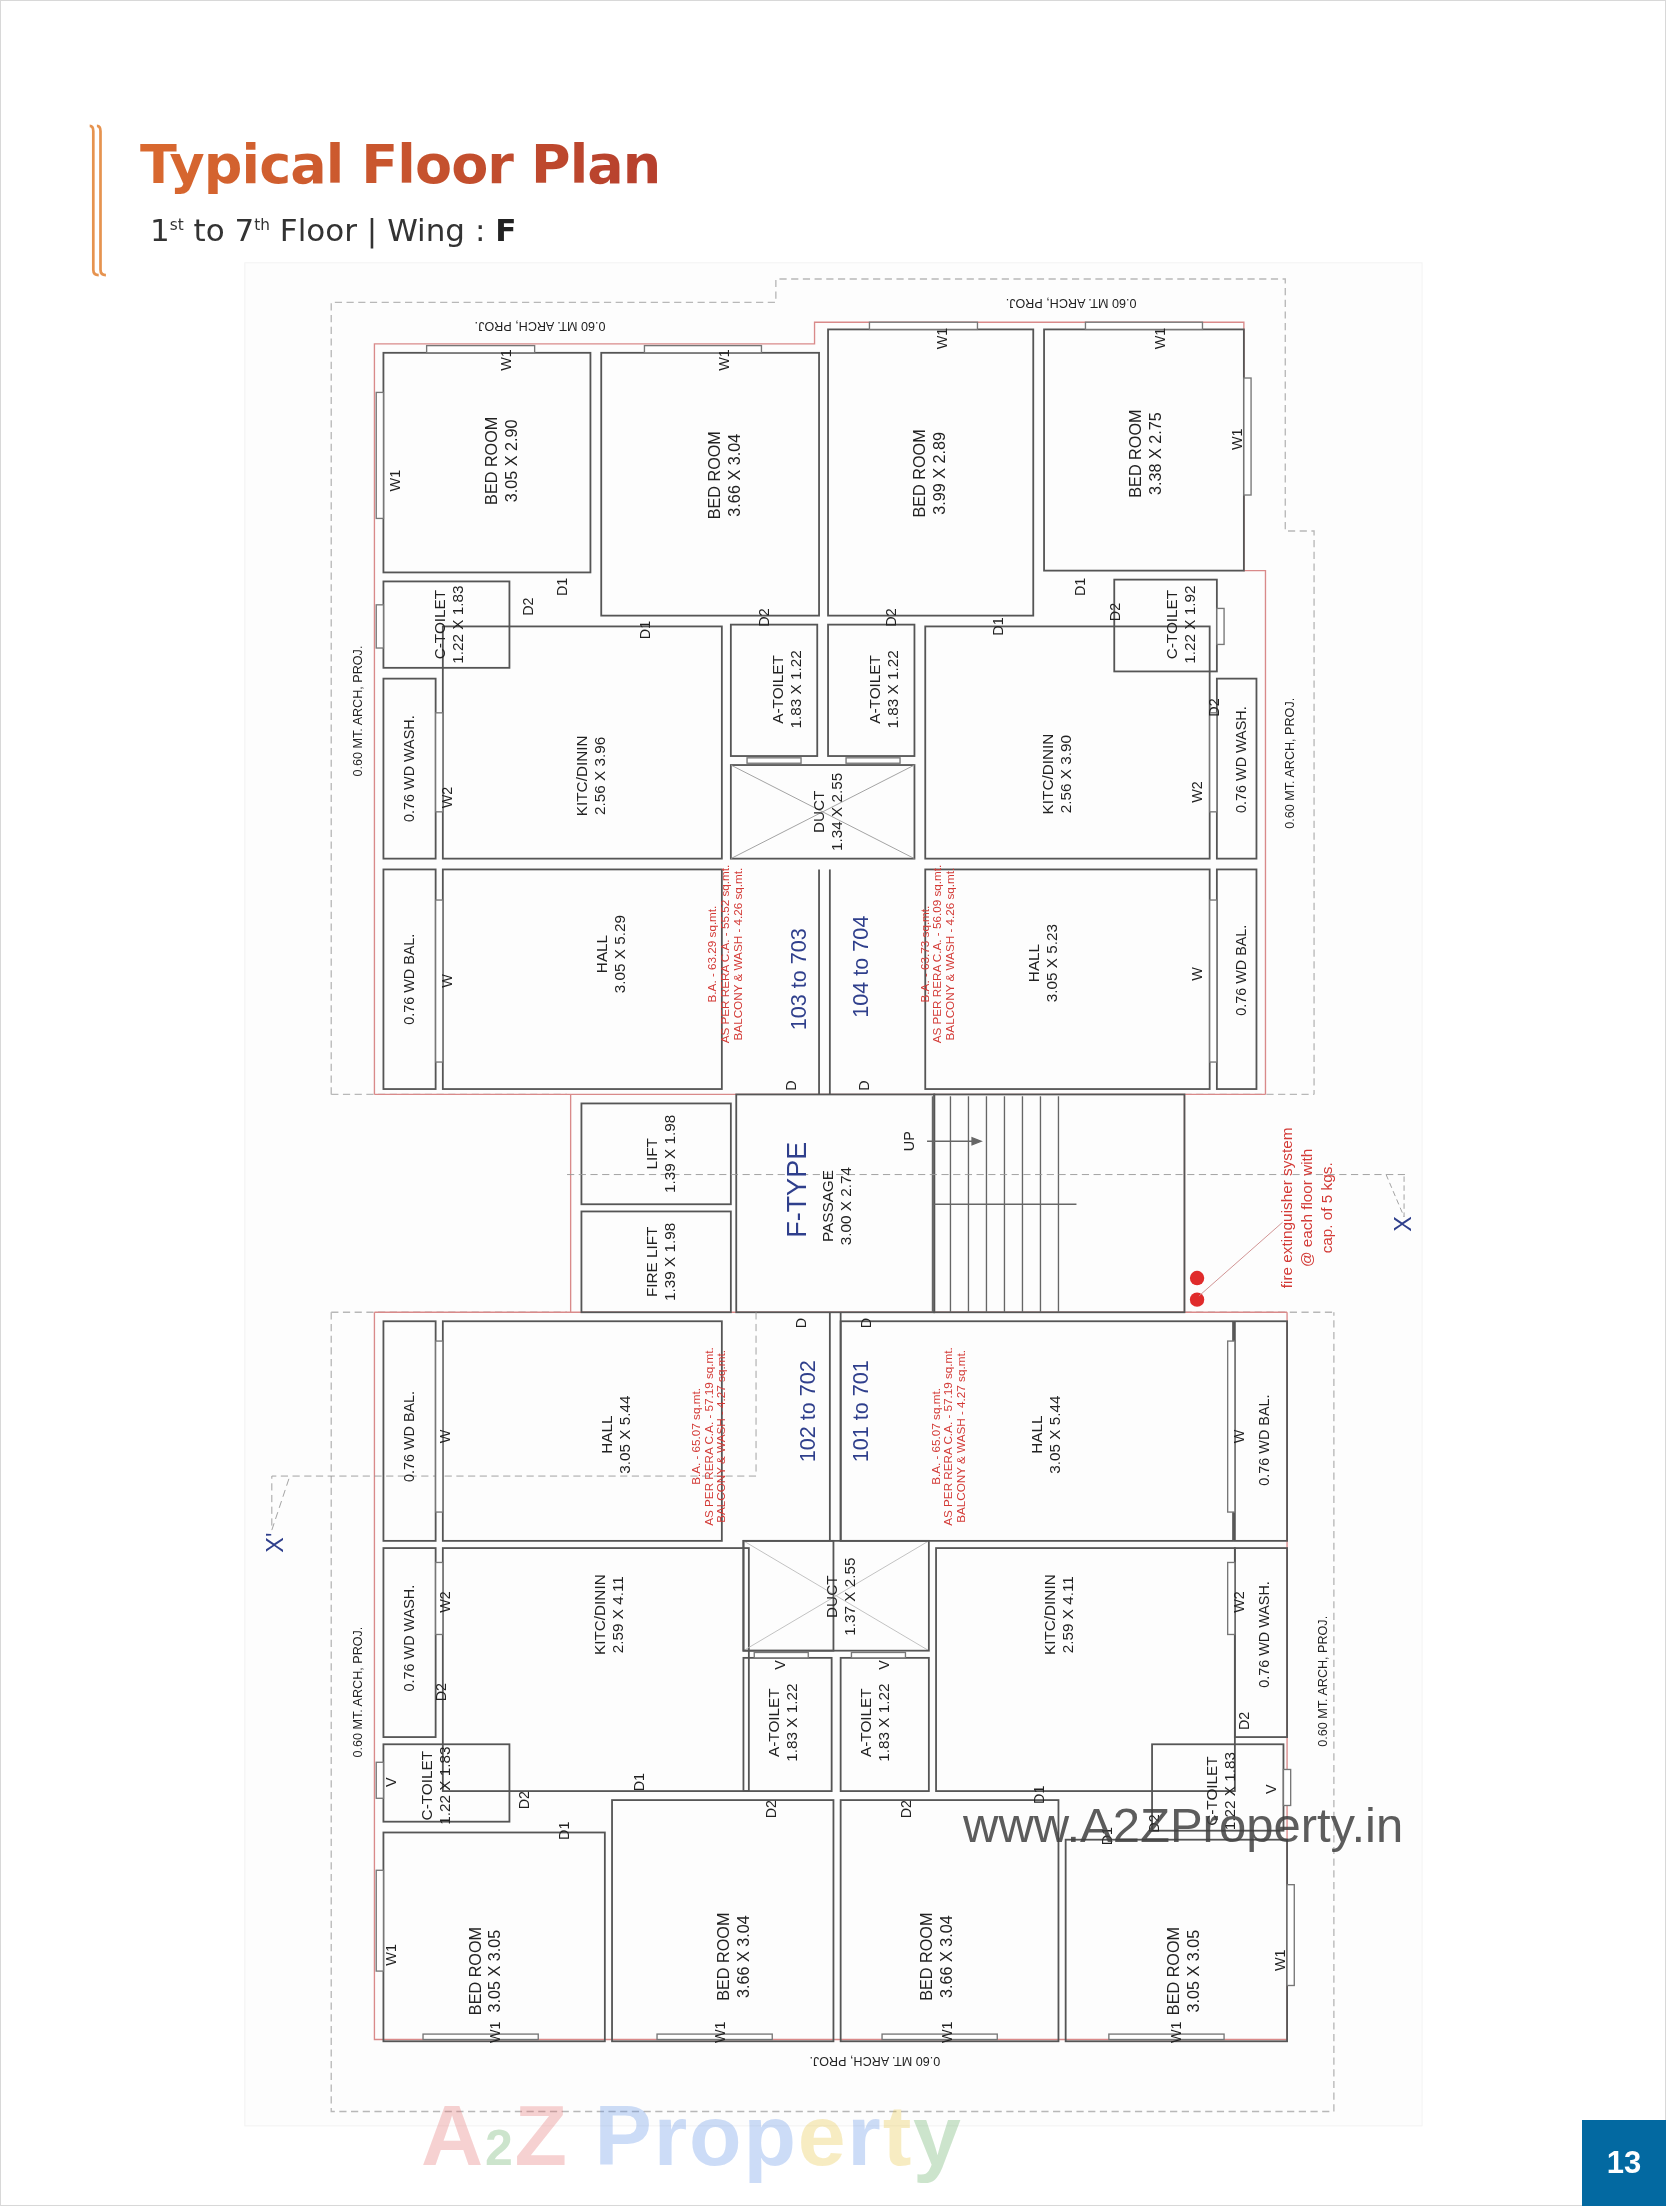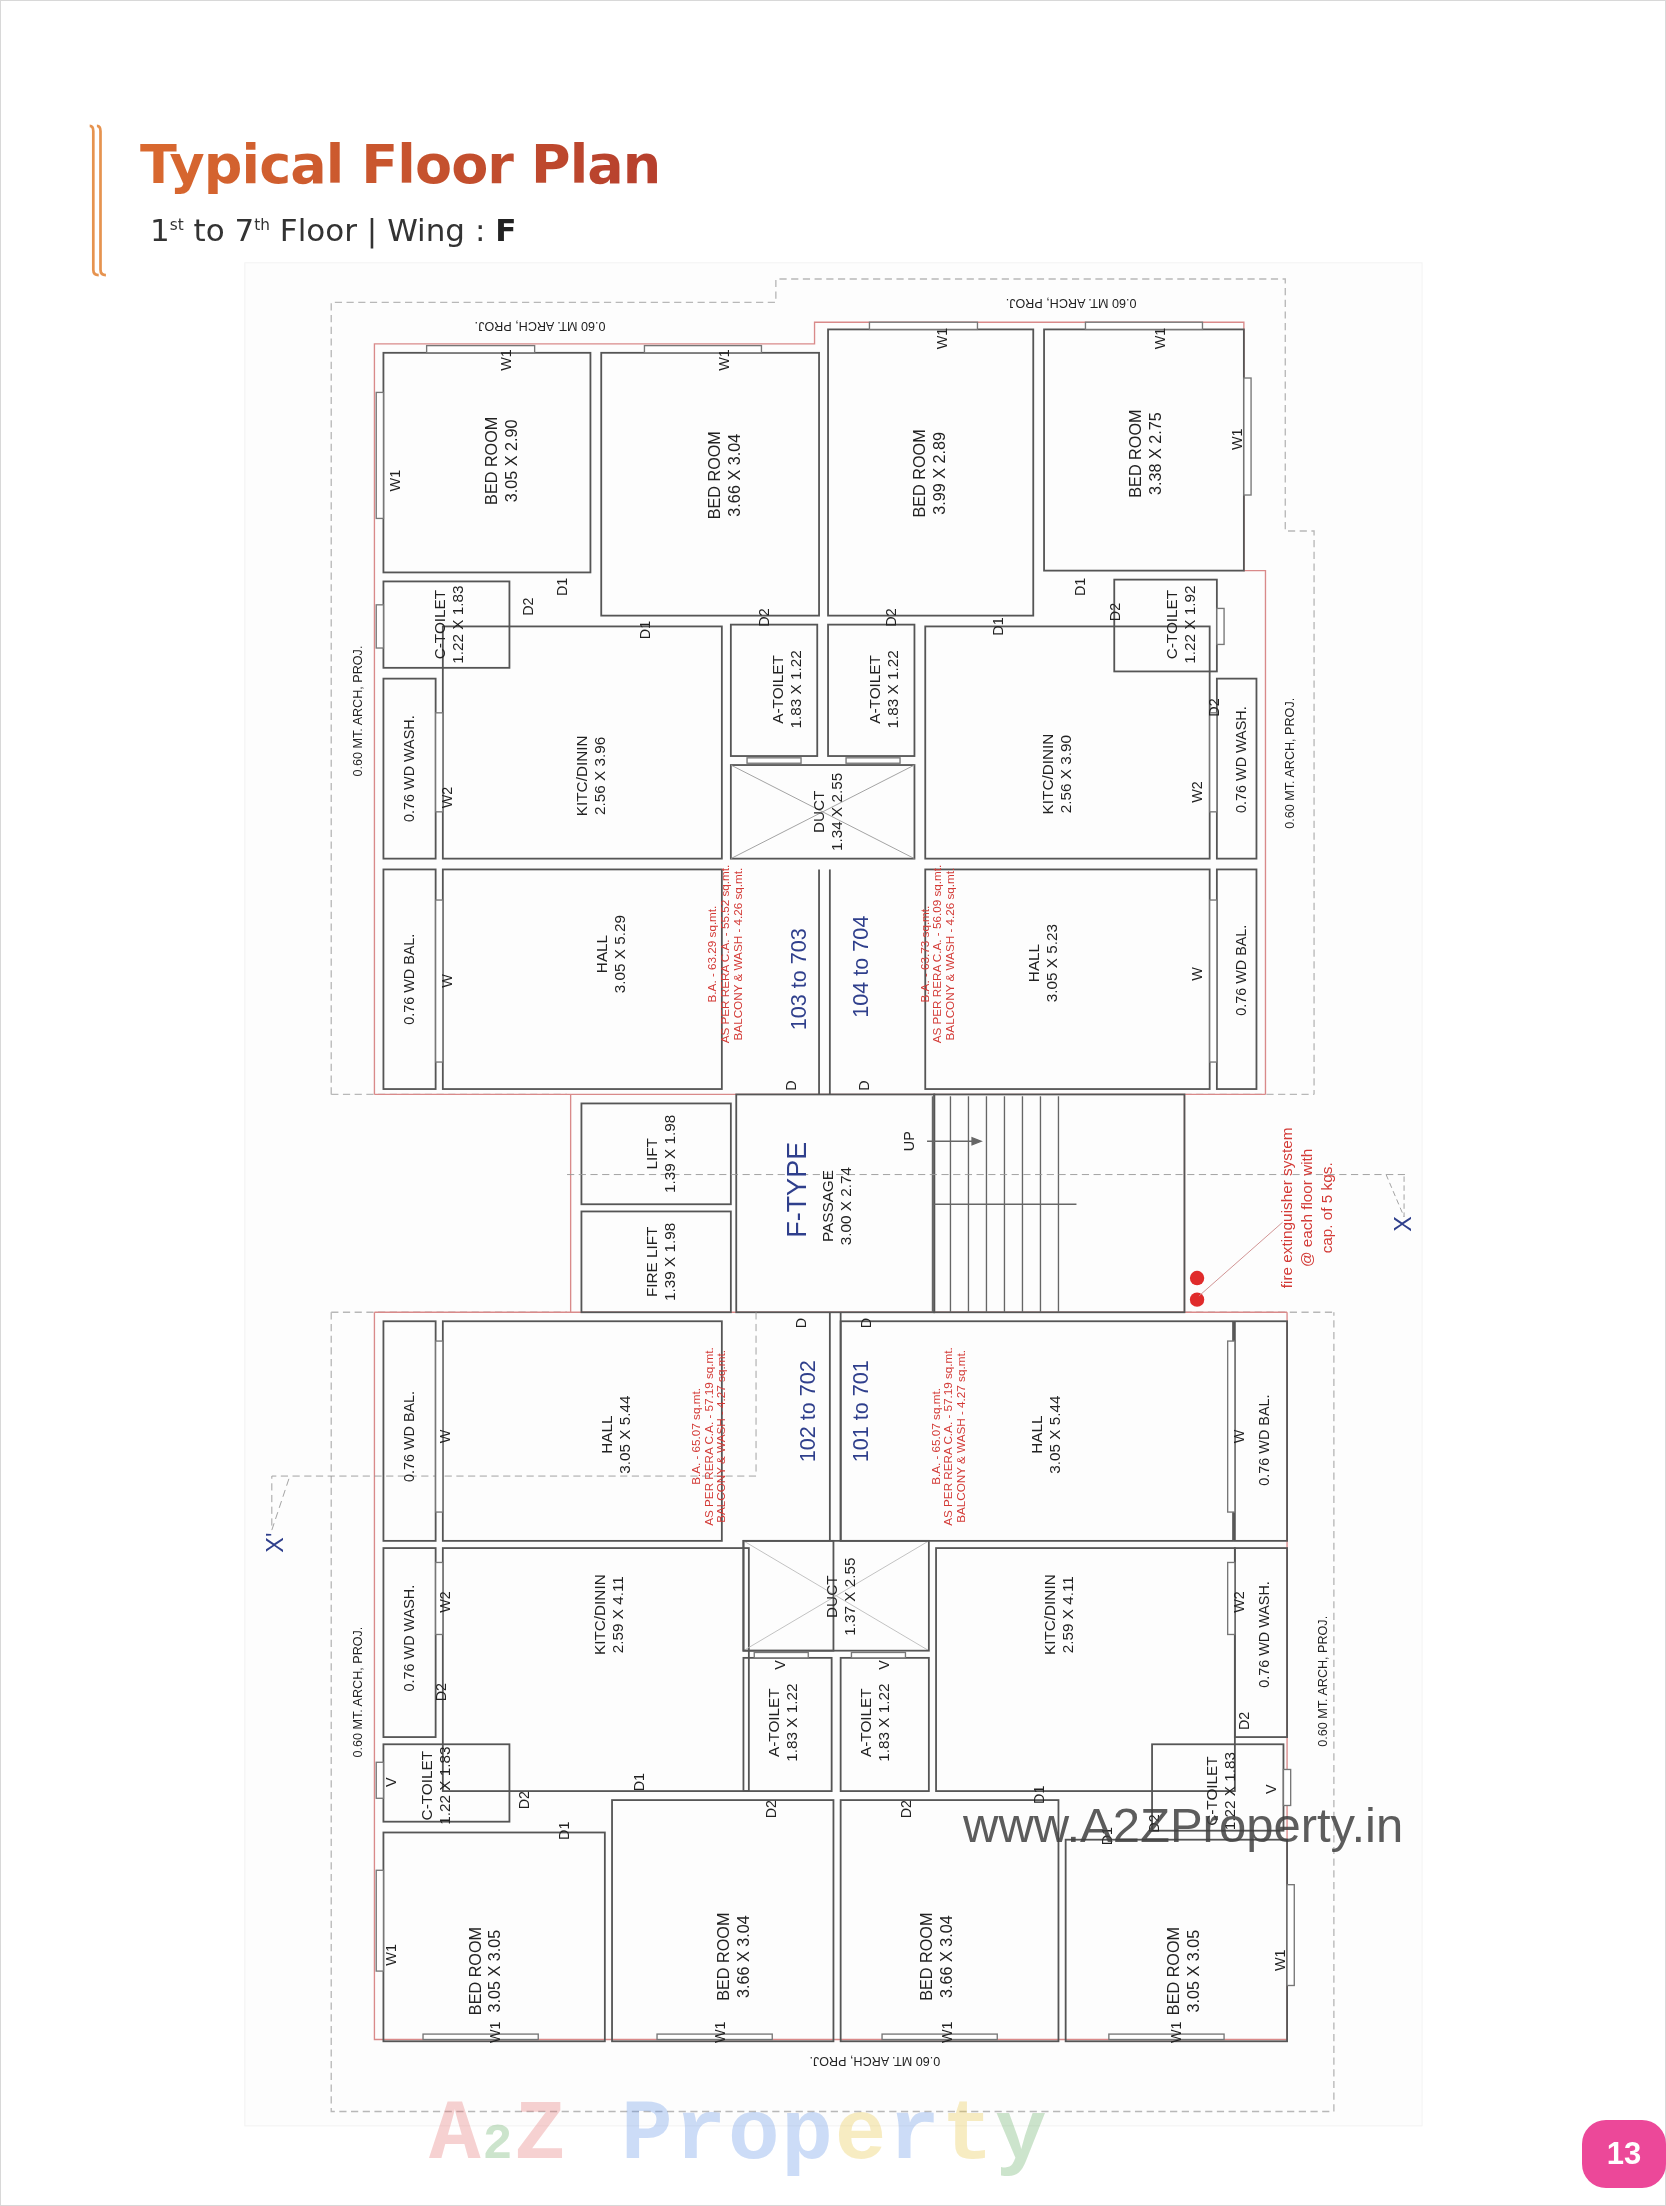--- a/index.html
+++ b/index.html
@@ -8,23 +8,23 @@
   .title-bracket{position:absolute;left:86px;top:124px;width:20px;height:153px;}
   .title{position:absolute;left:140px;top:133px;font-family:"DejaVu Sans",sans-serif;font-size:54px;font-weight:bold;letter-spacing:-0.9px;
          background:linear-gradient(90deg,#d9692f,#b63f2d);-webkit-background-clip:text;background-clip:text;color:transparent;}
   .subtitle{position:absolute;left:150px;top:212px;font-family:"DejaVu Sans",sans-serif;font-size:31px;color:#333;}
   .subtitle sup{font-size:15.3px;vertical-align:super;}
   .subtitle b{font-weight:bold;color:#222;}
   svg.plan{position:absolute;left:0;top:0;}
   .lbl{font-family:"Liberation Sans",sans-serif;fill:#222;}
   .red{fill:#d33a36;}
   .blue{fill:#2f3f8c;}
-  .page-num{position:absolute;left:1582px;top:2120px;width:84px;height:68px;background:#ec4899;color:#fff;
-            font-family:"Liberation Sans",sans-serif;font-size:31px;font-weight:bold;display:flex;align-items:center;justify-content:center;border-radius:24px;}
-  .watermark-logo{position:absolute;left:421px;top:2086px;font-family:Liberation Mono, monospace;font-size:86px;font-weight:bold;opacity:0.3;letter-spacing:1.8px;margin-left:8px;}
+  .page-num{position:absolute;left:1582px;top:2120px;width:84px;height:86px;background:#0369a1;color:#fff;
+            font-family:"Liberation Sans",sans-serif;font-size:31px;font-weight:bold;display:flex;align-items:center;justify-content:center;}
+  .watermark-logo{position:absolute;left:421px;top:2086px;font-family:Liberation Sans, sans-serif;font-size:86px;font-weight:bold;opacity:0.3;letter-spacing:1.8px;}
   .wm-a{color:#e46a6a}.wm-2{color:#5aa85a}.wm-z{color:#e46a6a}.wm-p{color:#5a8ee6}.wm-o{color:#5a8ee6}.wm-r{color:#5a8ee6}.wm-e{color:#e8c33a}.wm-t{color:#e8c33a}.wm-y{color:#5aa85a}
   .watermark-url{position:absolute;left:963px;top:1797px;font-family:"Liberation Sans",sans-serif;font-size:49px;color:#404040;opacity:0.85;}
 </style>
 </head>
 <body>
 
 <div class="page-border"></div>
 
 <svg class="title-bracket" viewBox="0 0 22 170">
   <path d="M4 2 Q8 2 8 8 L8 162 Q8 168 14 168" stroke="#e6934f" stroke-width="3" fill="none"></path>

